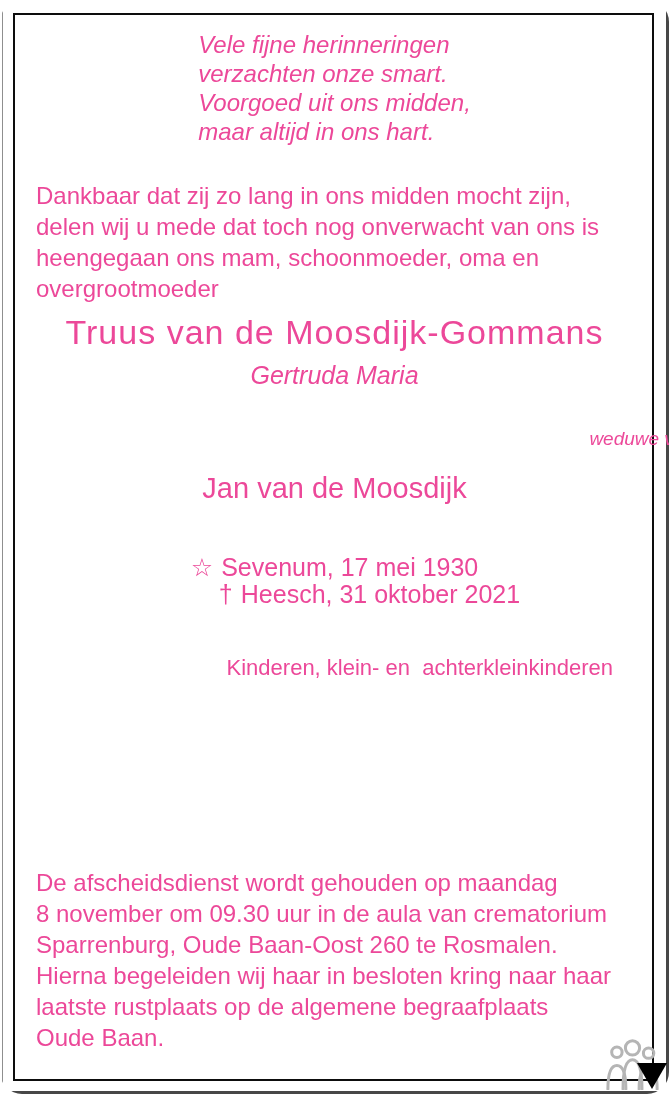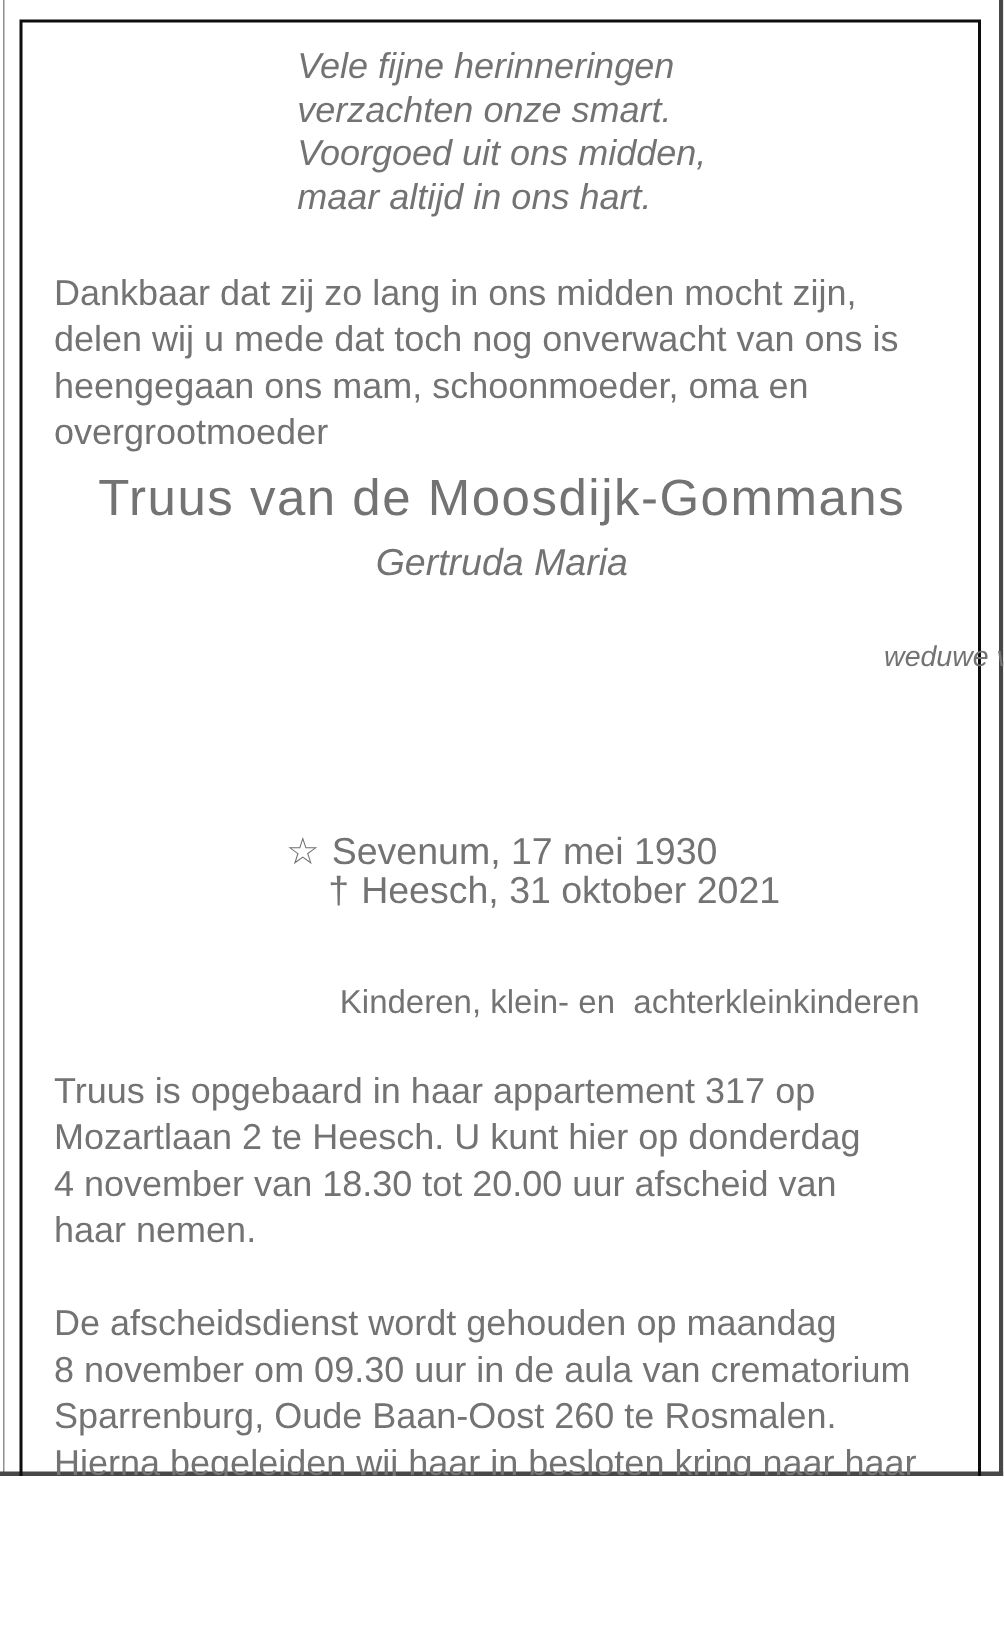--- a/index.html
+++ b/index.html
@@ -1,22 +1,23 @@
 <!DOCTYPE html>
 <html><head>
 <meta charset="utf-8">
 <style>
   html,body{margin:0;padding:0;background:#ffffff;}
   .page{
     position:relative;
-    width:669px;height:984px;
+    width:669px;height:1094px;
     background:#ffffff;
     overflow:hidden;
     font-family:"Liberation Sans","DejaVu Sans",sans-serif;
-    color:#737373;
+    color:#ec4899;
+    border-radius:22px;
   }
   .edge-left{position:absolute;left:2px;top:0;width:1px;height:100%;background:#8f8f8f;}
   .edge-right{position:absolute;right:0;top:0;width:3px;height:100%;background:#474747;}
   .edge-bottom{position:absolute;left:0;bottom:0;width:100%;height:3px;background:#474747;}
   .frame{
     position:absolute;left:13px;top:13px;
     width:637px;height:1064px;
     border:2px solid #0d0d0d;
     box-sizing:content-box;
   }
@@ -94,34 +95,31 @@
   </div>
 
   <div class="intro">Dankbaar dat zij zo lang in ons midden mocht zijn,
 delen wij u mede dat toch nog onverwacht van ons is
 heengegaan ons mam, schoonmoeder, oma en
 overgrootmoeder</div>
 
   <div class="name">Truus van de Moosdijk-Gommans</div>
   <div class="given">Gertruda Maria</div>
   <div class="widow">weduwe van</div>
+  <div class="spouse">Jan van de Moosdijk</div>
 
   <div class="dates birth">
     <span class="sym">☆</span><span>Sevenum, 17 mei 1930</span>
   </div>
   <div class="dates death">
     <span class="sym">†</span><span>Heesch, 31 oktober 2021</span>
   </div>
 
   <div class="signature">Kinderen, klein- en  achterkleinkinderen</div>
 
-  <div class="visitation">Truus is opgebaard in haar appartement 317 op
-Mozartlaan 2 te Heesch. U kunt hier op donderdag
-4 november van 18.30 tot 20.00 uur afscheid van
-haar nemen.</div>
 
   <div class="service">De afscheidsdienst wordt gehouden op maandag
 8 november om 09.30 uur in de aula van crematorium
 Sparrenburg, Oude Baan-Oost 260 te Rosmalen.
 Hierna begeleiden wij haar in besloten kring naar haar
 laatste rustplaats op de algemene begraafplaats
 Oude Baan.</div>
 
   <svg class="family-icon" viewBox="0 0 56 52" fill="none" stroke="#b5b5b5" stroke-width="3.2" stroke-linecap="round">
     <circle cx="11.5" cy="13" r="5.5"></circle>

